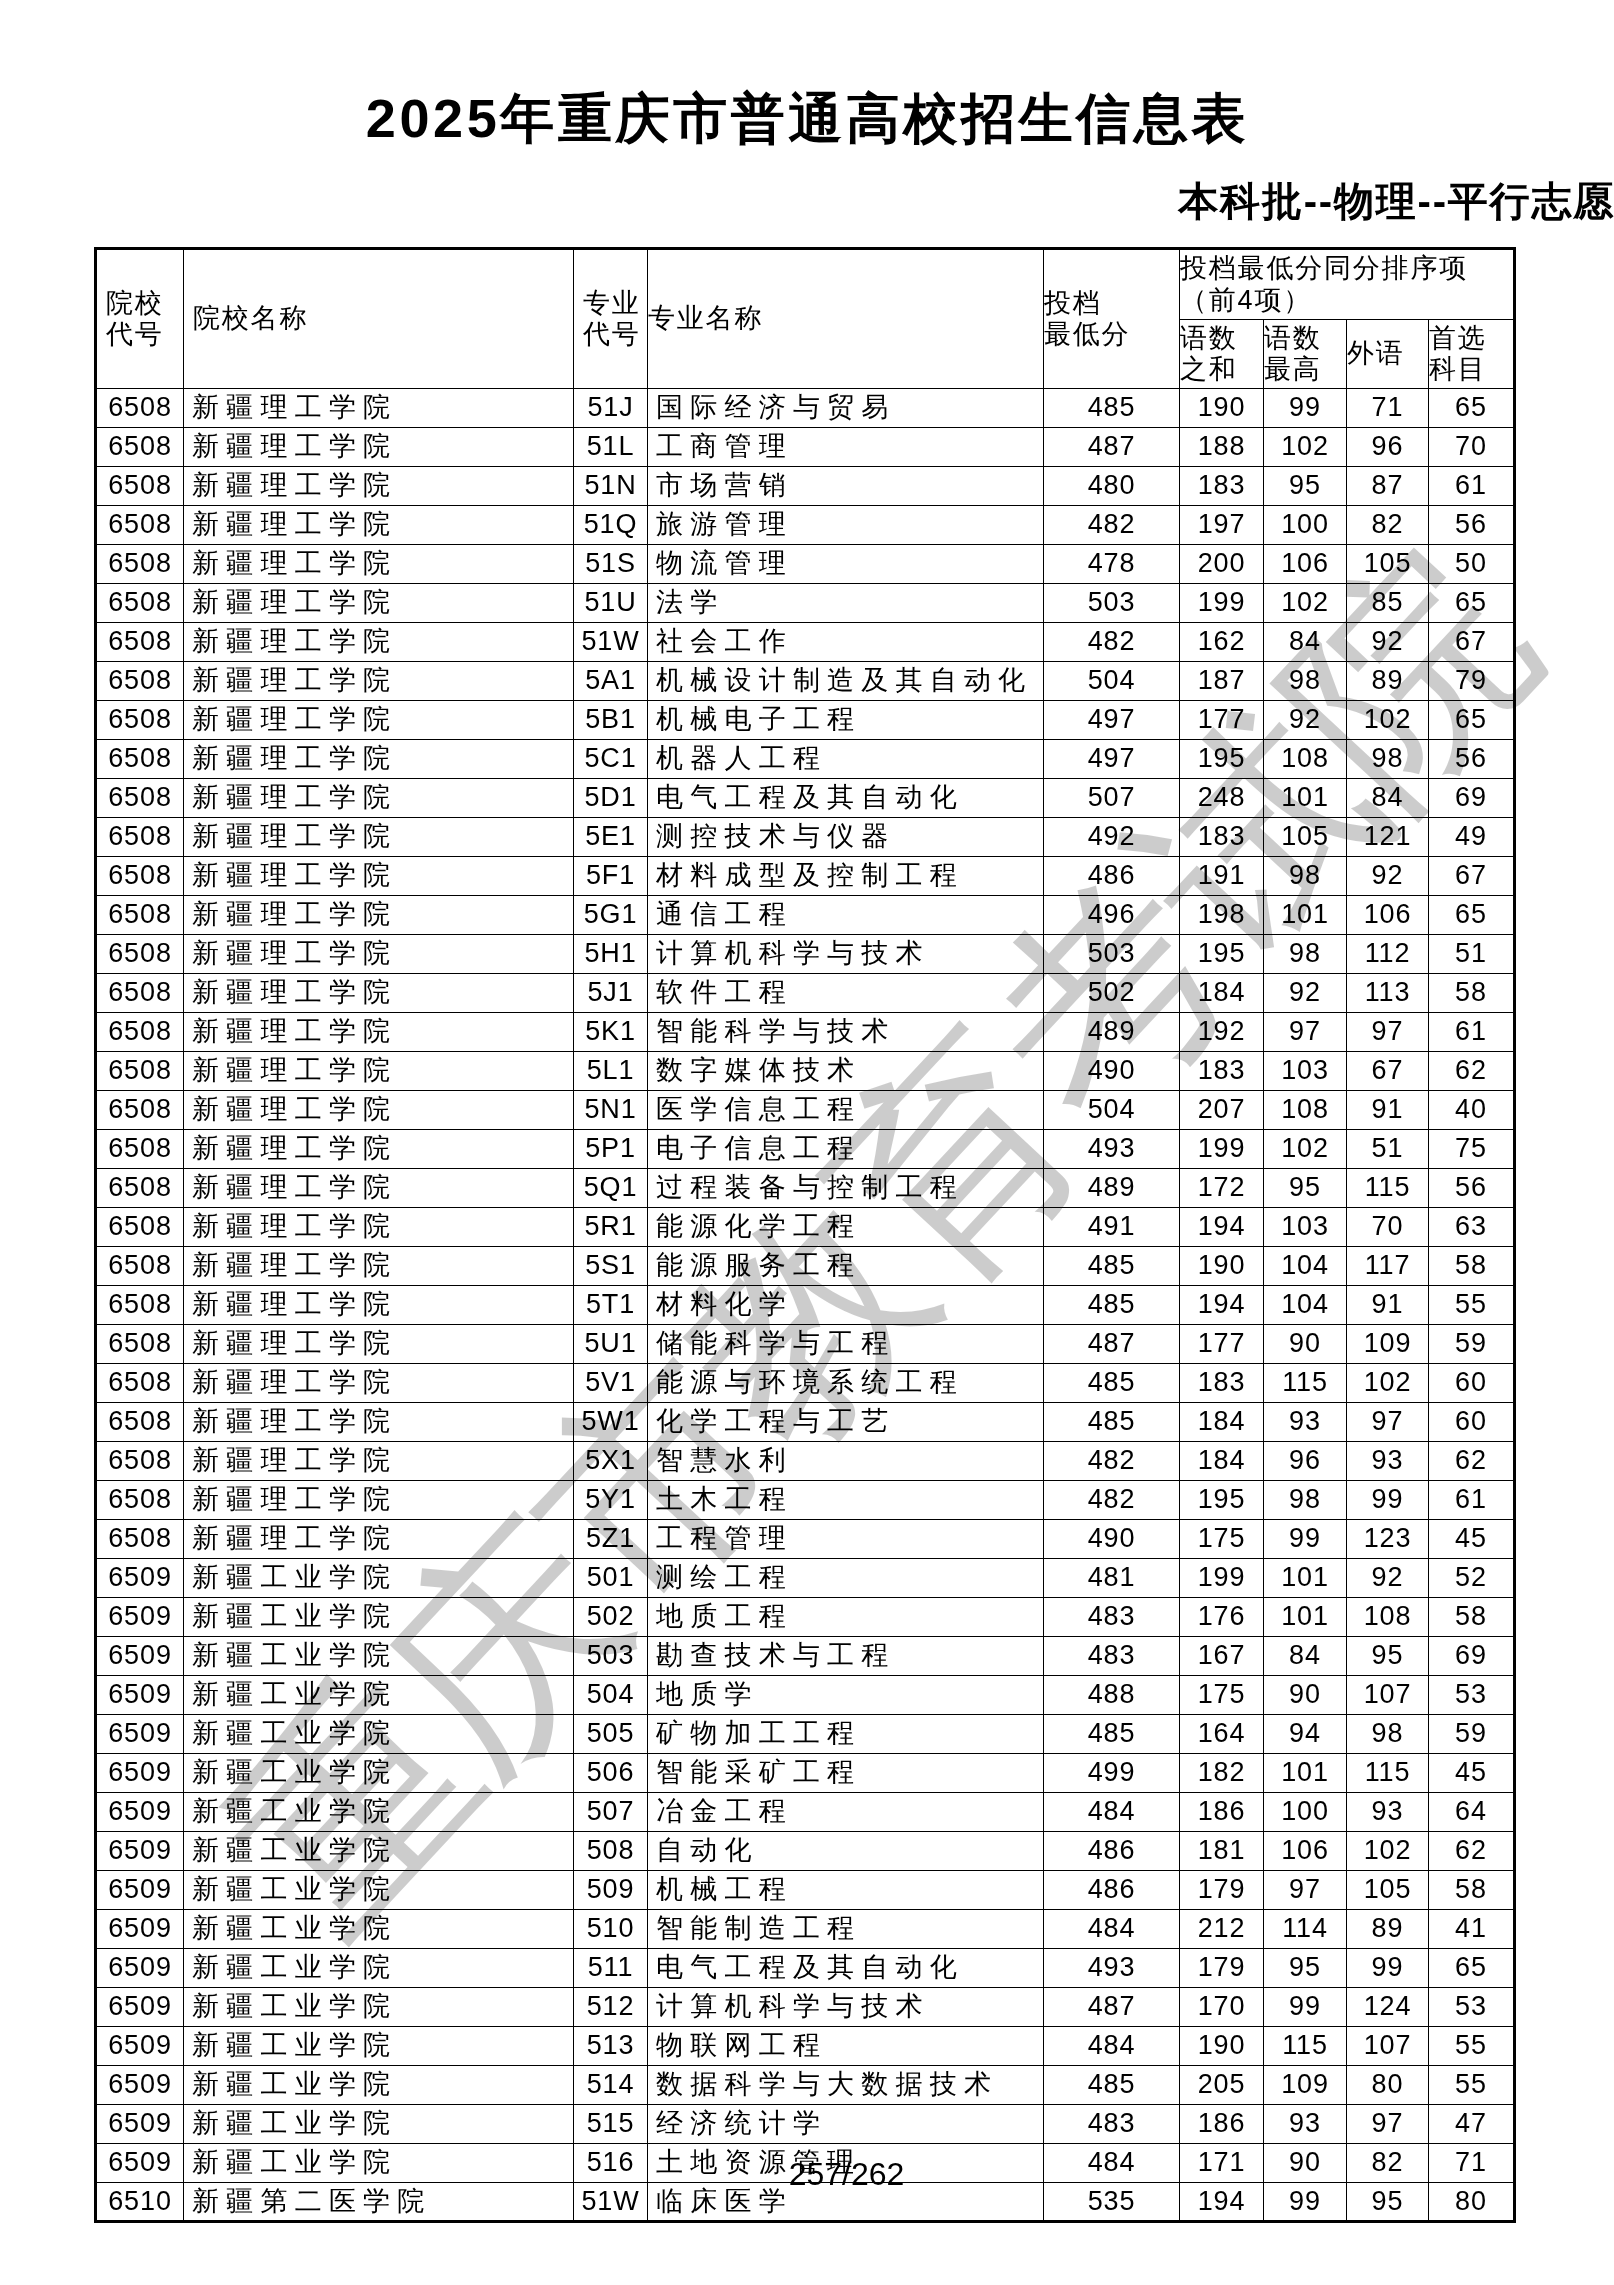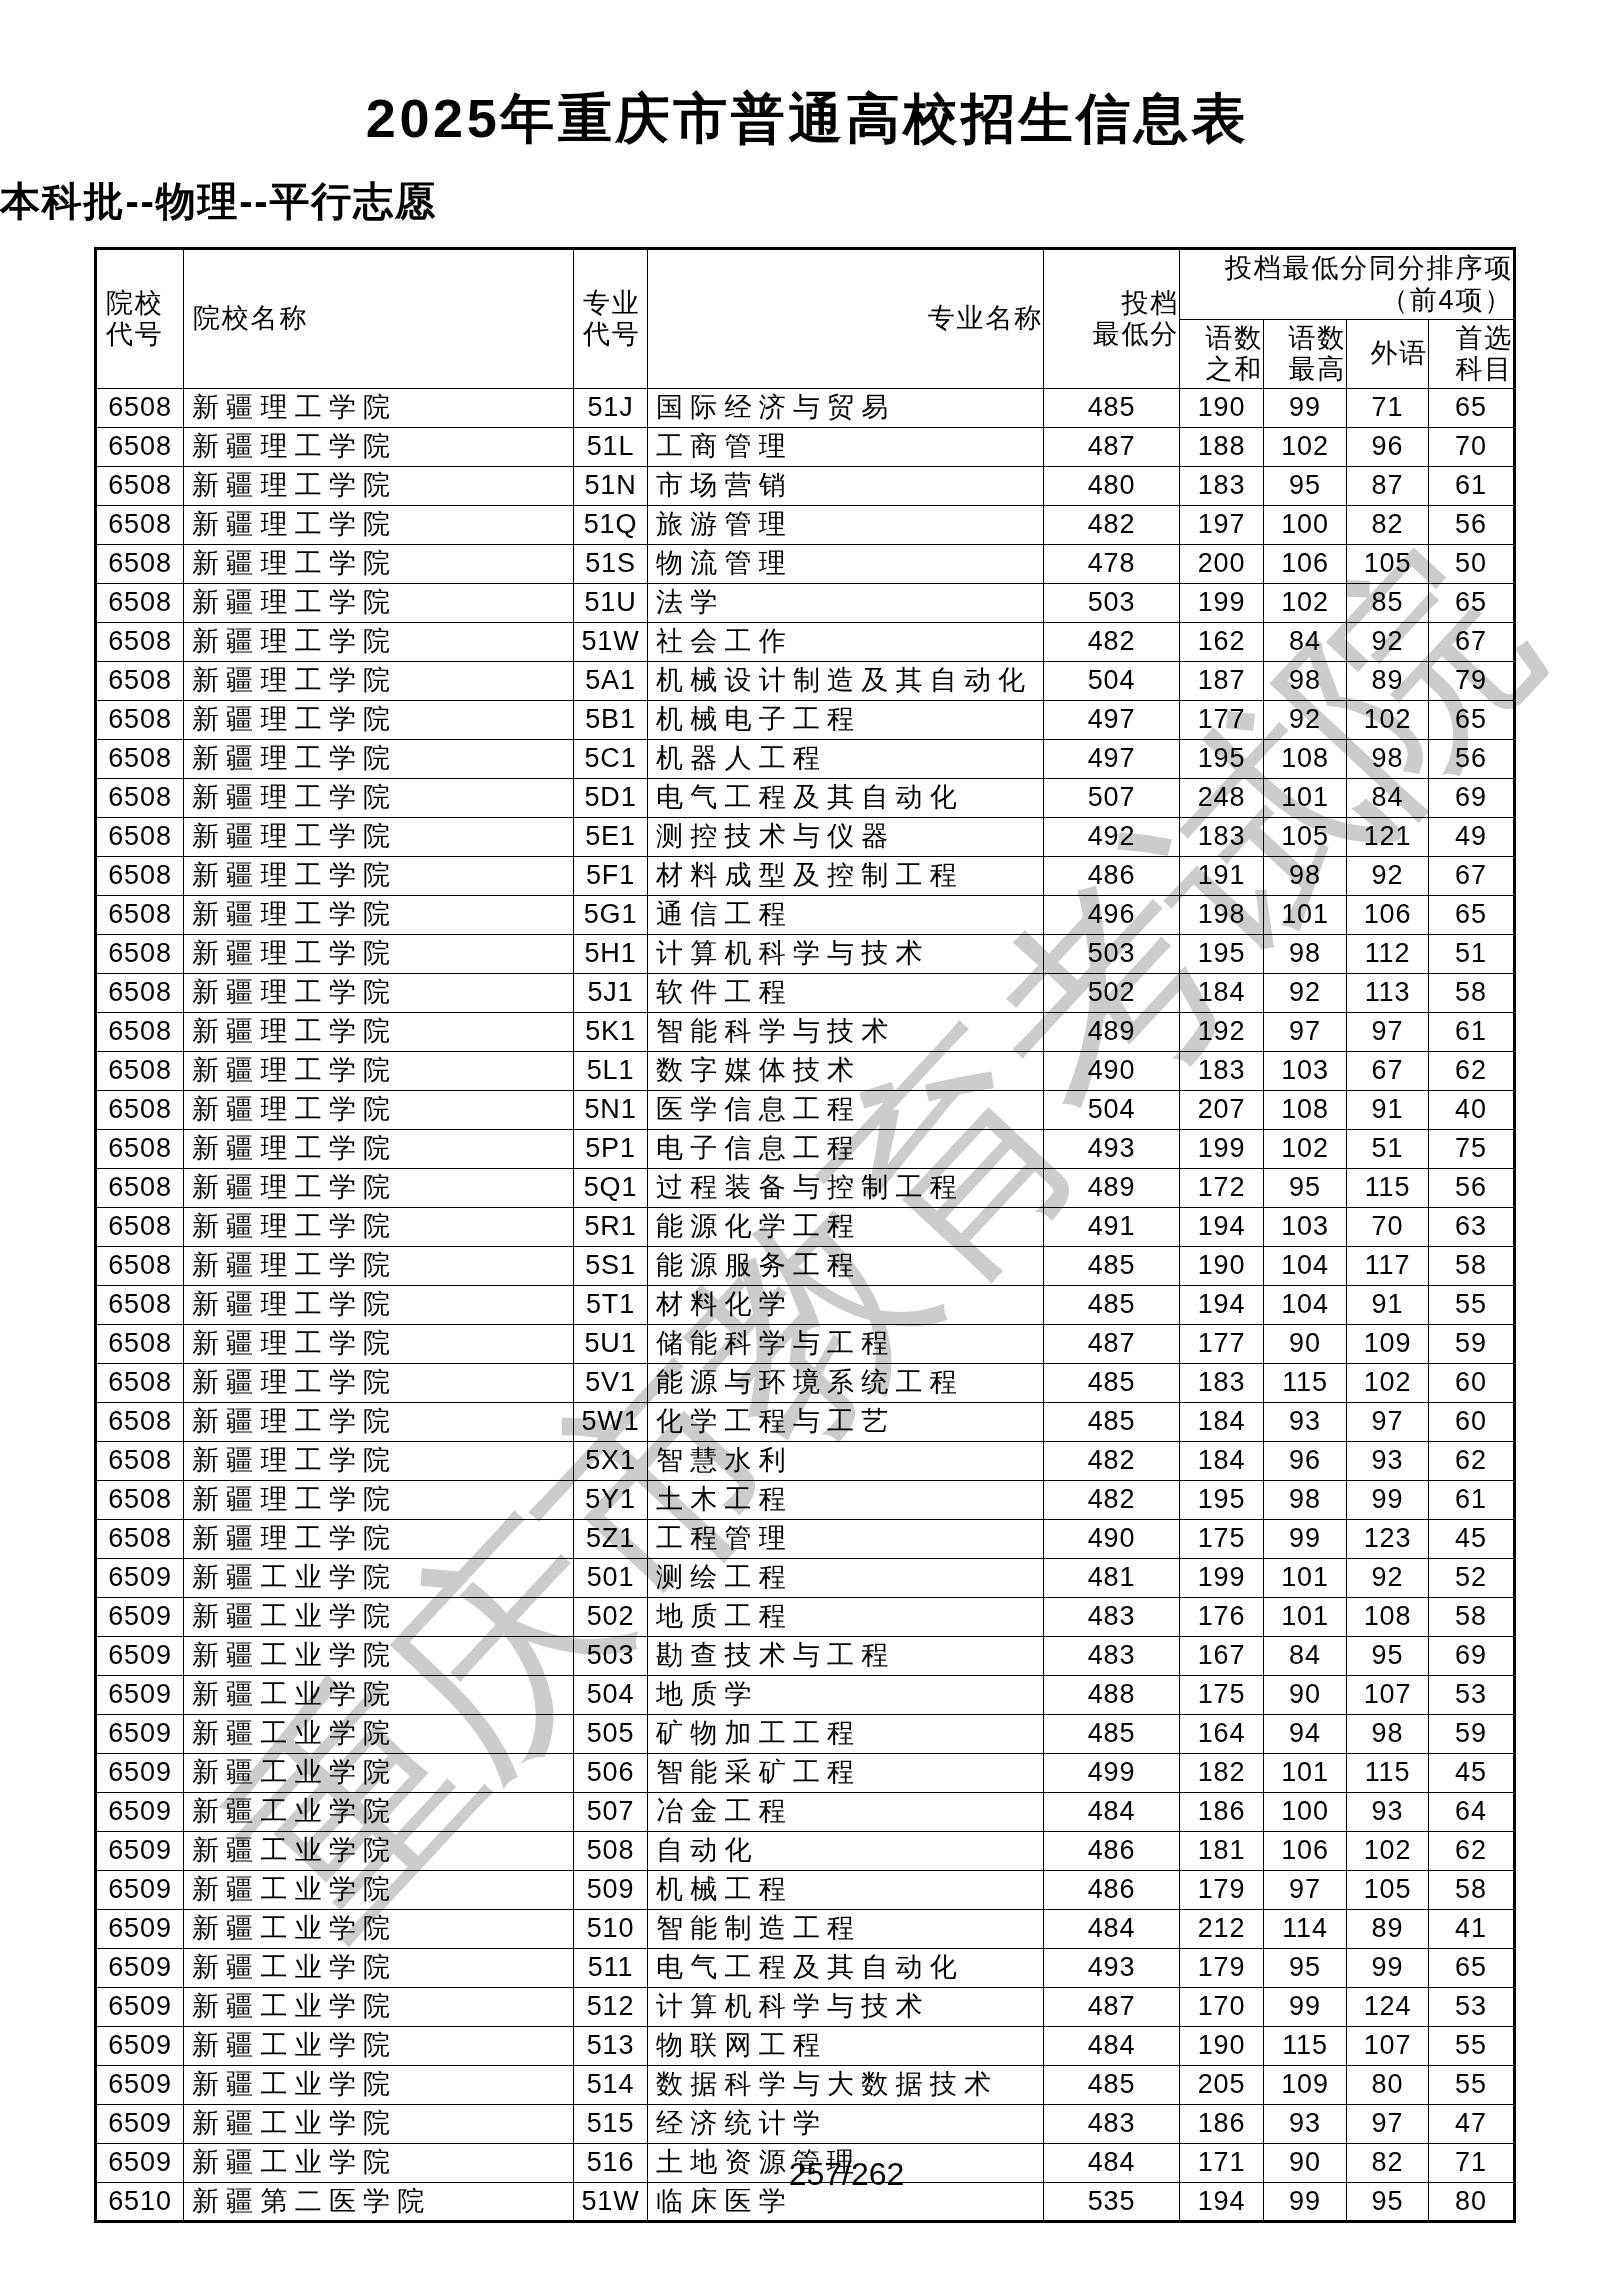--- a/index.html
+++ b/index.html
@@ -29,21 +29,21 @@
     top: 83px; left: 0; width: 100%;
     text-align: center;
     font-size: 54px;
     font-weight: bold;
     letter-spacing: 3.6px;
     z-index: 1;
   }
   .subtitle {
     position: absolute;
     top: 174px; left: 0; width: 100%;
-    text-align: left;
+    text-align: right;
     font-size: 40px;
     font-weight: bold;
     letter-spacing: 1.8px;
     z-index: 1;
   }
   table.admission {
     position: absolute;
     left: 94px; top: 247px;
     width: 1419px;
     border-collapse: collapse;
@@ -55,21 +55,21 @@
   table.admission th, table.admission td {
     border: 1.8px solid #000;
     vertical-align: middle;
     font-weight: normal;
     font-size: 27px;
     line-height: 1.15;
     overflow: hidden;
   }
   thead tr.h1 { height: 71px; }
   thead tr.h2 { height: 69px; }
-  th { text-align: right; }
+  th { text-align: left; }
   th.pre { white-space: pre-line; }
   th.left { text-align: left; padding-left: 9px; }
   th, td { letter-spacing: 1.8px; }
   tbody tr { height: 39px; }
   tbody td { padding: 0; line-height: 1; }
   td.c-code, td.c-mcode, td.c-score, td.c-n { text-align: center; letter-spacing: 0.9px; }
   td.c-school, td.c-mname {
     text-align: left;
     padding-left: 8.1px;
     letter-spacing: 7.2px;

